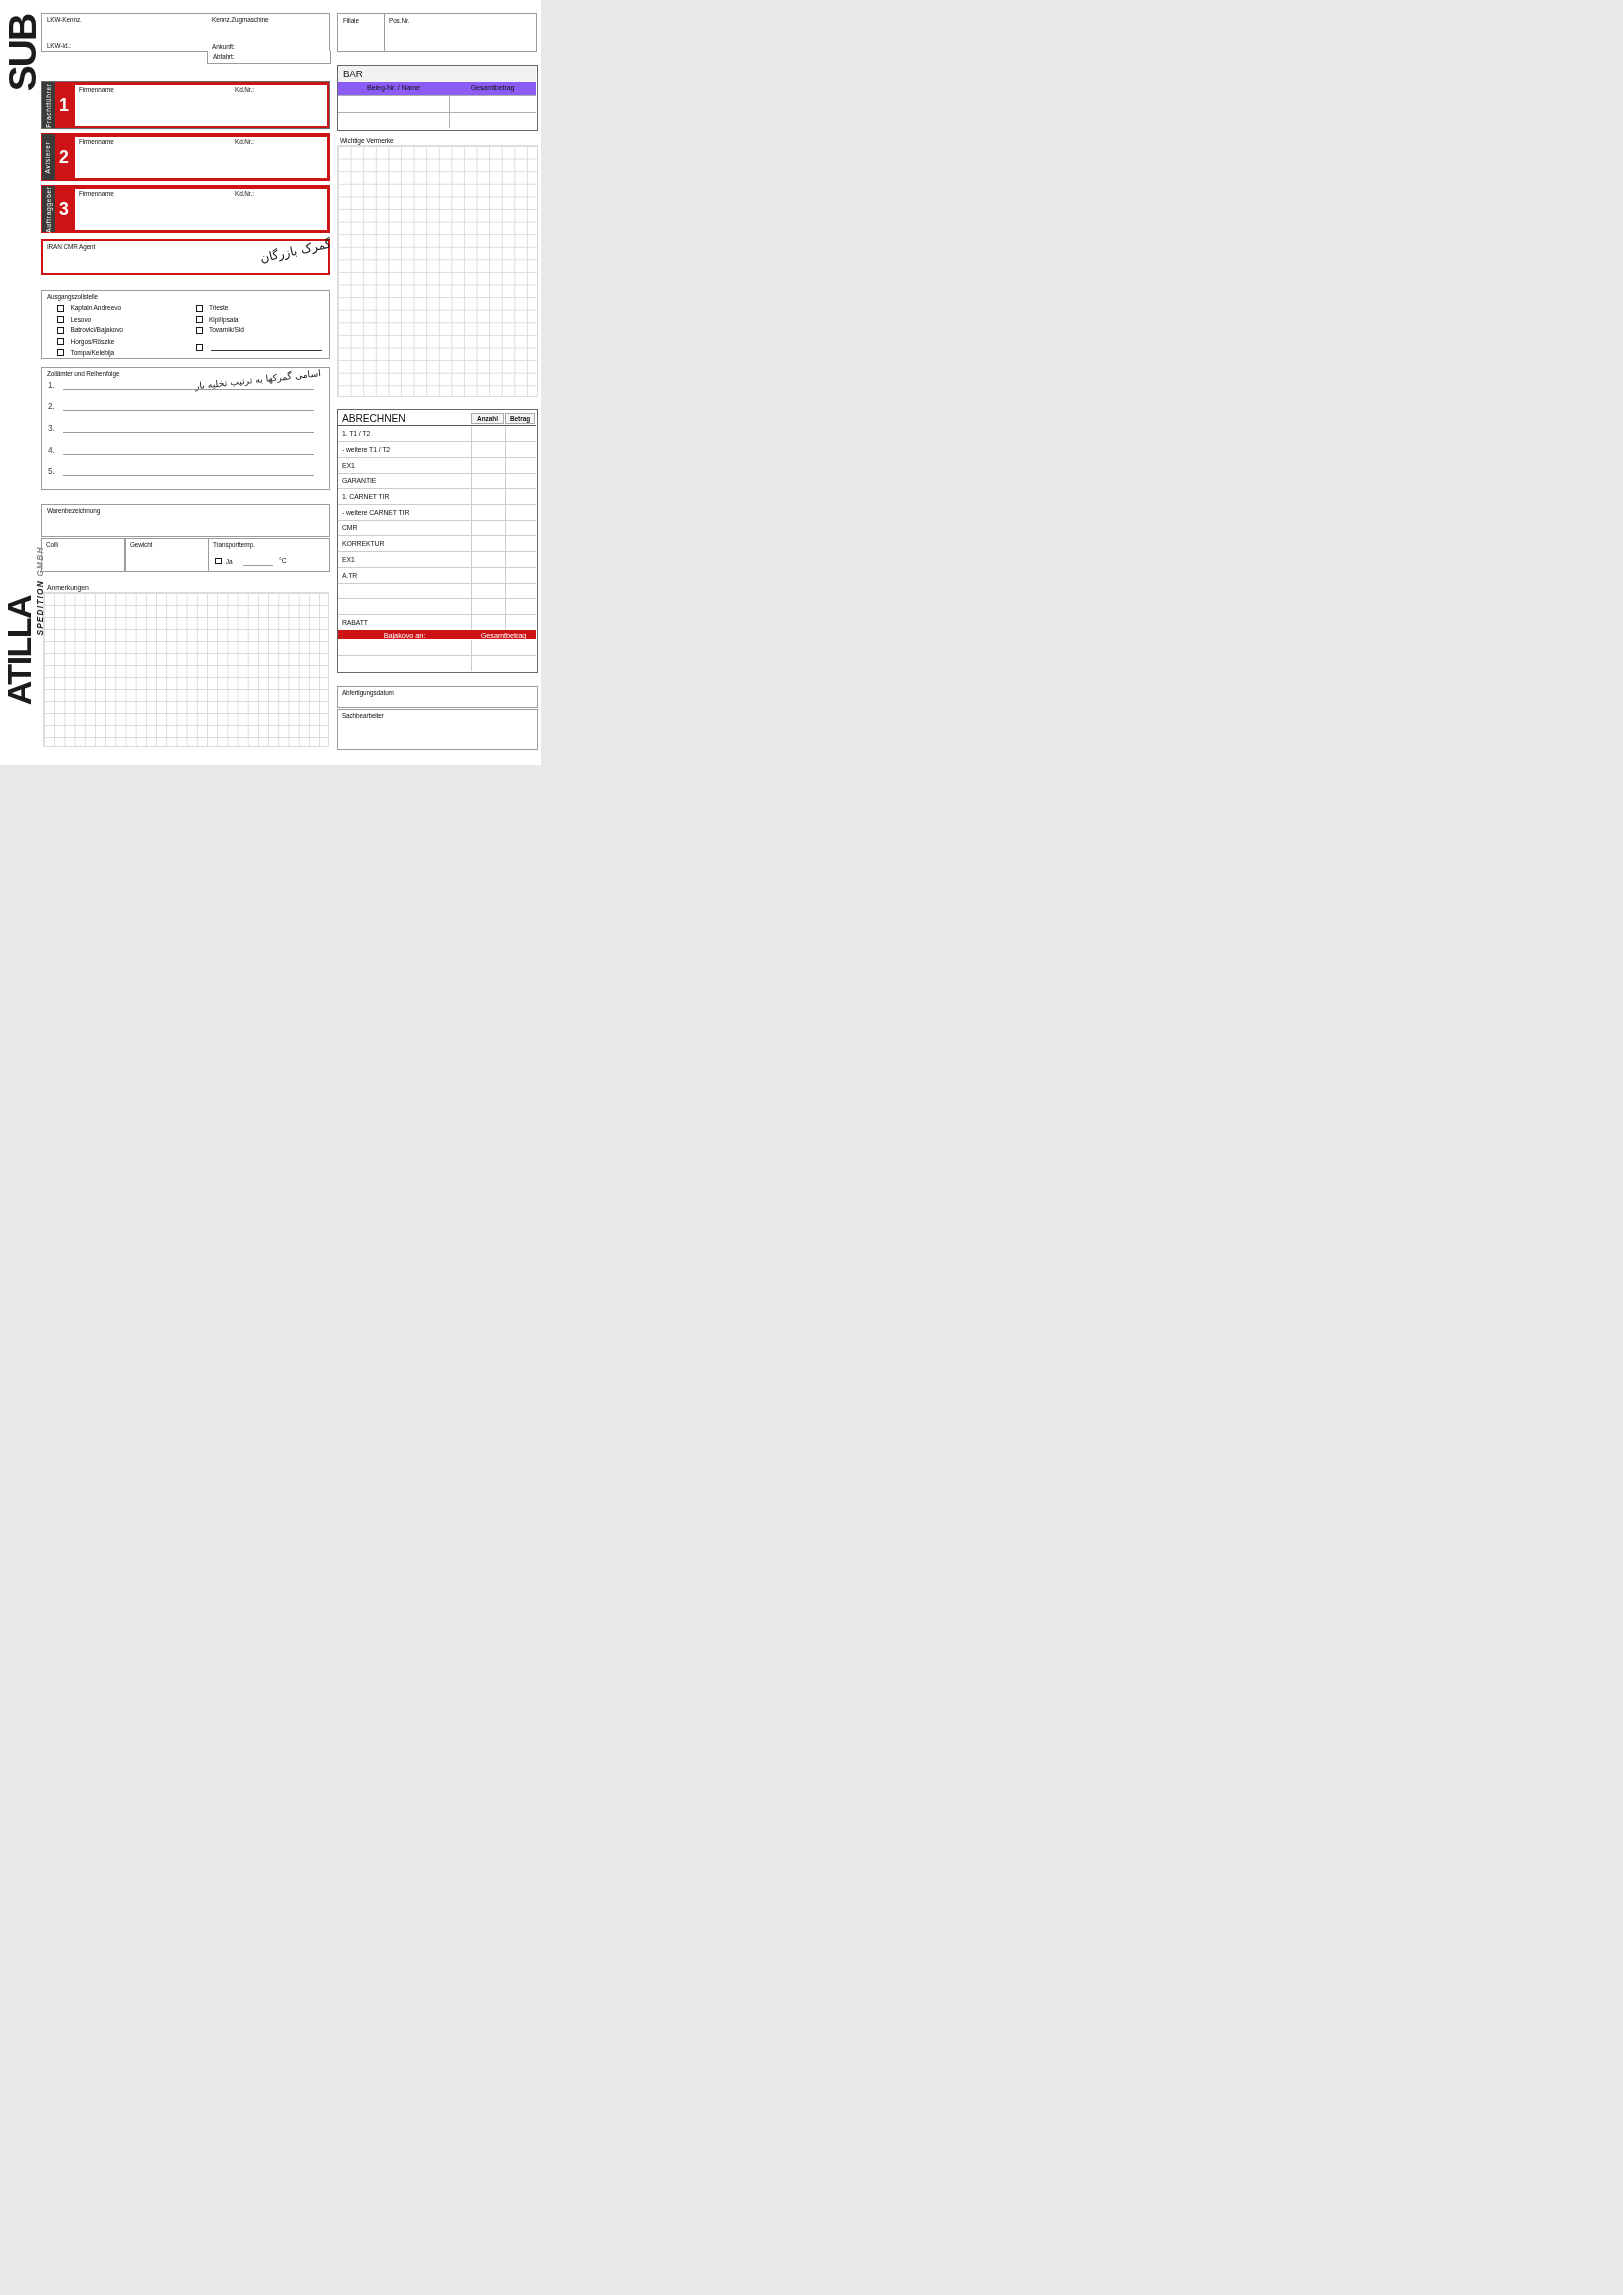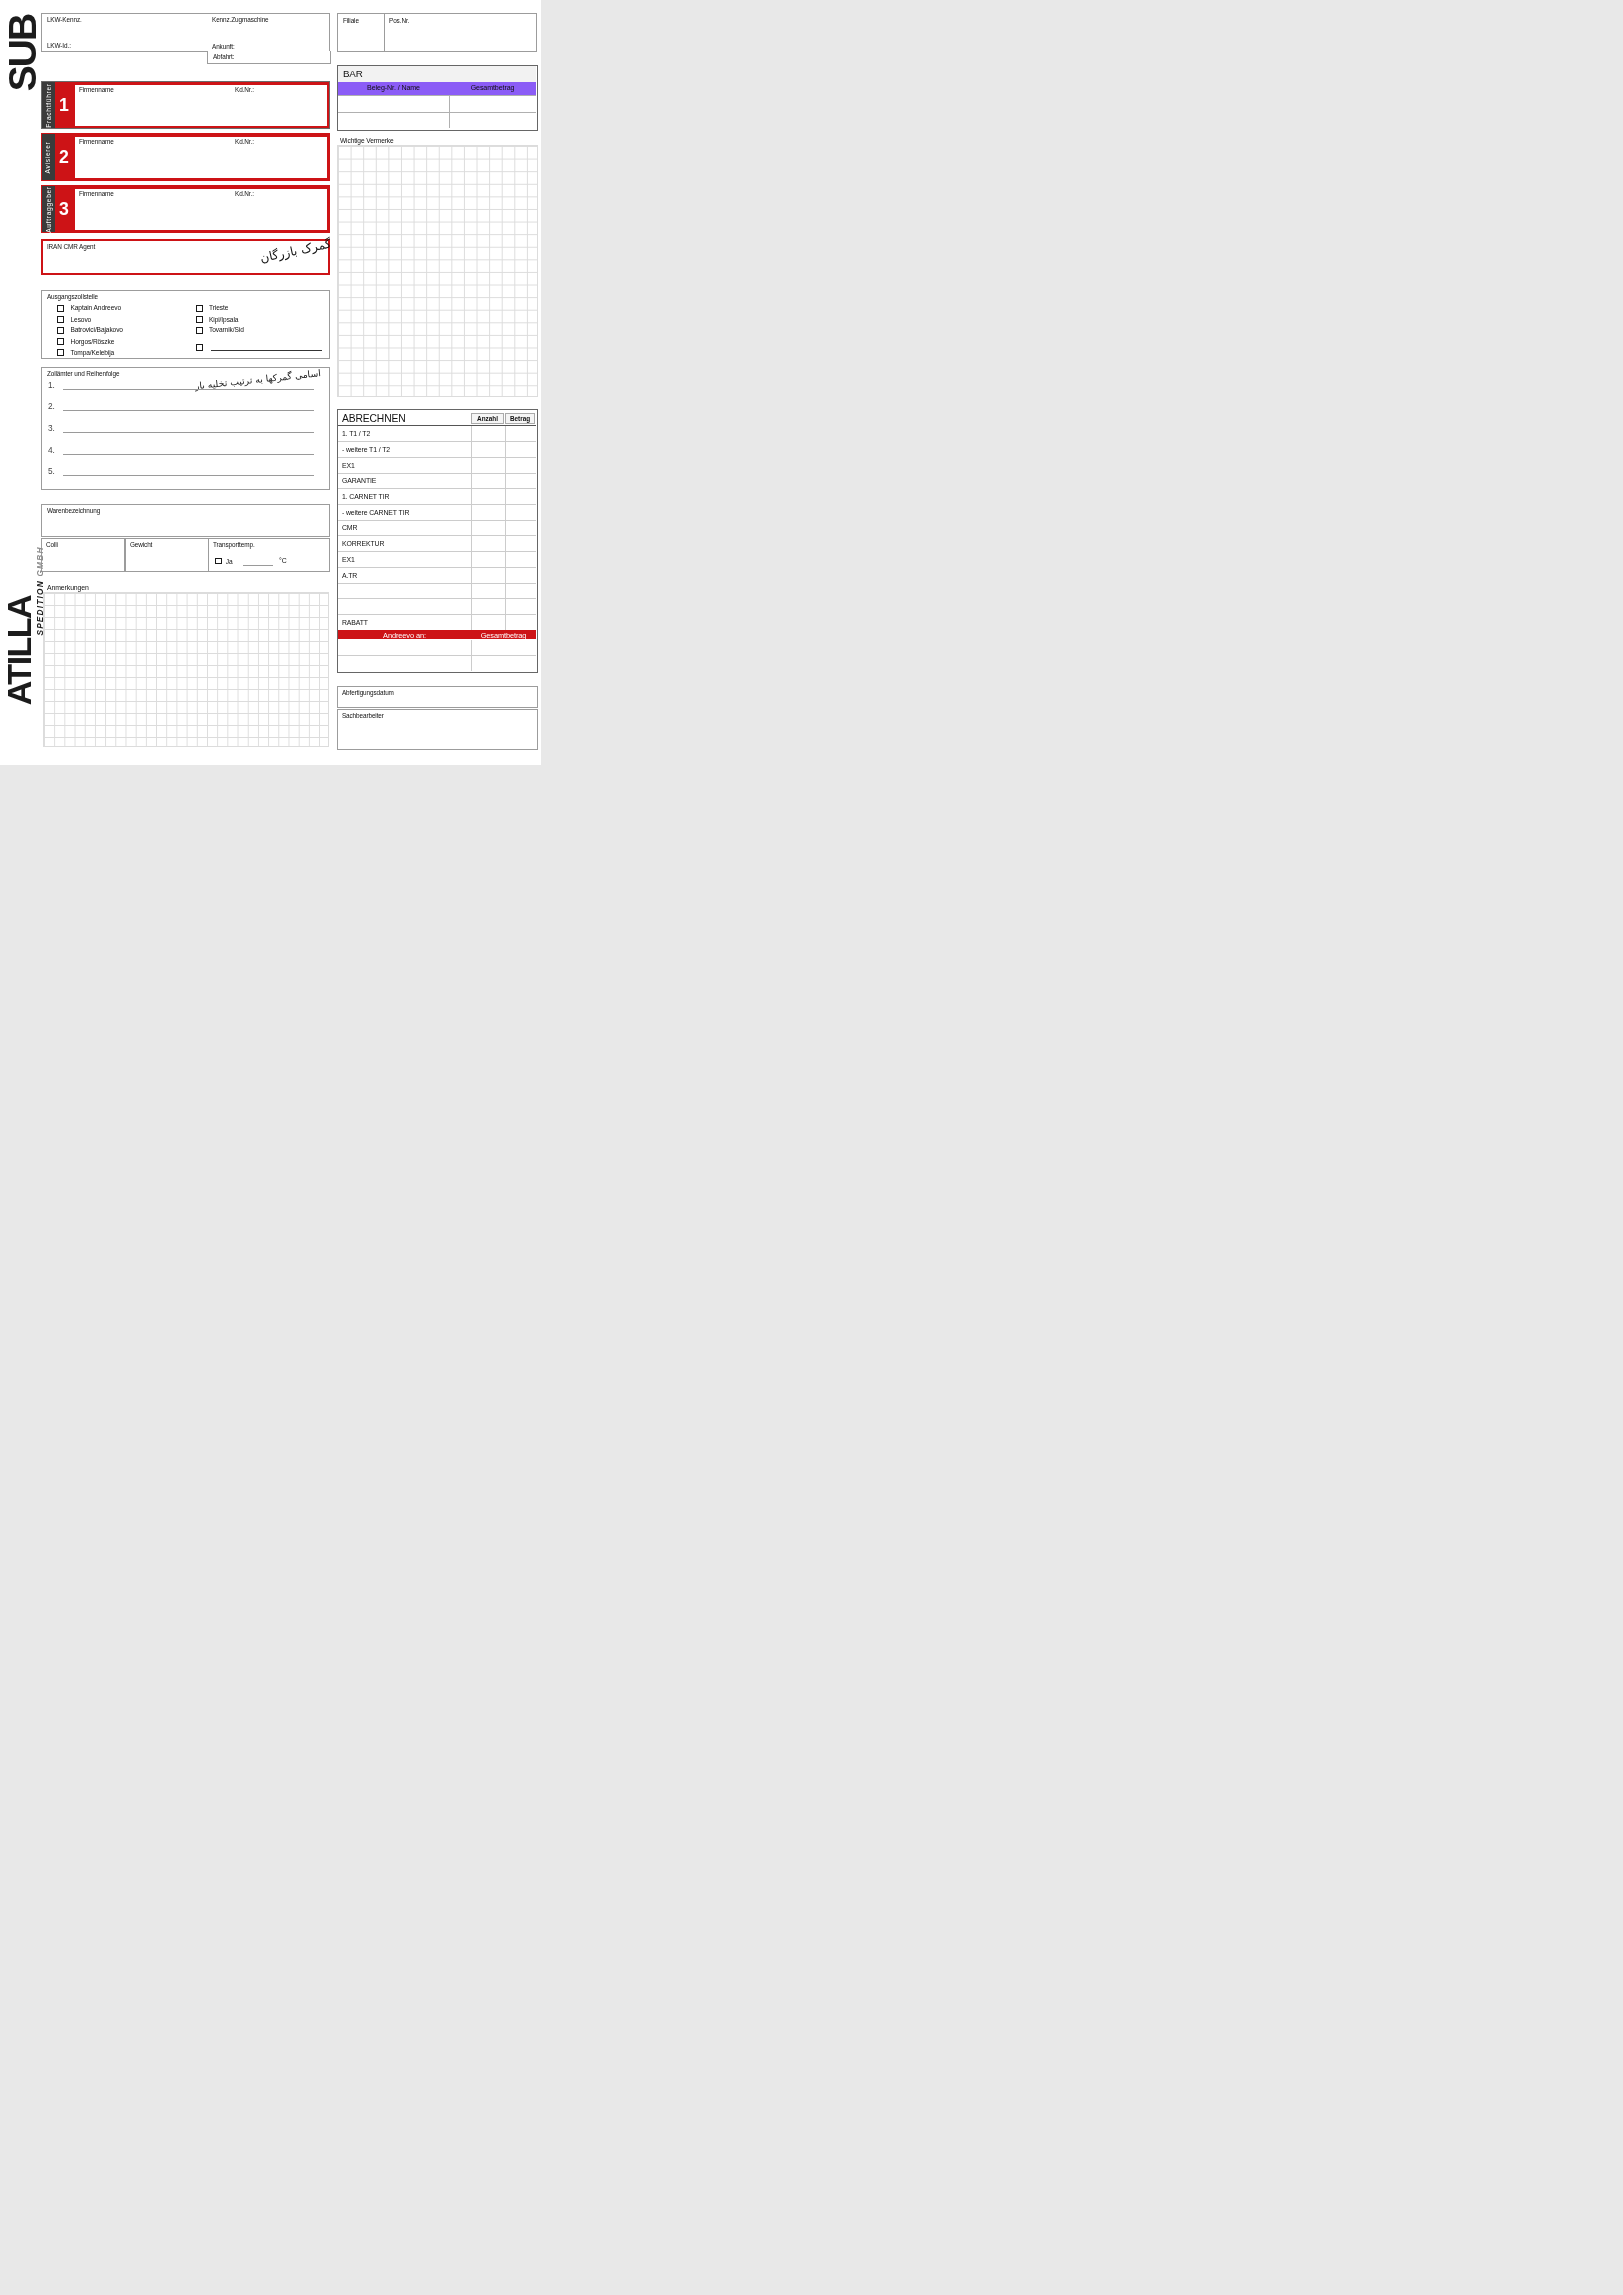--- a/index.html
+++ b/index.html
@@ -223,21 +223,21 @@
         <span class="abs rowlabel" style="left:3.9px;top:3.9px;"></span>
       </div>
     <div class="abs" style="left:0;top:205px;width:198px;height:15.7px;box-sizing:border-box;">
         <span class="abs rowlabel" style="left:3.9px;top:3.9px;">RABATT</span>
       </div>
 
     <div class="abs" style="left:133px;top:16px;width:0.5px;height:204px;background:#ccc;"></div>
     <div class="abs" style="left:167px;top:16px;width:0.5px;height:204px;background:#ccc;"></div>
 
     <div class="abs" style="left:0;top:220px;width:198px;height:9.3px;background:#cd1316;">
-      <span class="abs bold-cond" style="left:0;top:0.5px;width:133px;text-align:center;color:#fff;font-size:7.4px;">Andreevo an:</span>
+      <span class="abs bold-cond" style="left:0;top:0.5px;width:133px;text-align:center;color:#fff;font-size:7.4px;">Bajakovo an:</span>
       <span class="abs bold-cond" style="left:133px;top:0.5px;width:65px;text-align:center;color:#fff;font-size:7.4px;">Gesamtbetrag</span>
     </div>
 
     <div class="abs" style="left:0;top:230px;width:198px;height:15.7px;border-bottom:0.5px solid #ccc;box-sizing:border-box;"></div>
     <div class="abs" style="left:0;top:245px;width:198px;height:15.7px;box-sizing:border-box;"></div>
     <div class="abs" style="left:133px;top:230px;width:0.5px;height:31px;background:#ccc;"></div>
   </div>
 
   <div class="box" style="left:337px;top:686px;width:201px;height:21.6px;">
     <span class="abs lbl" style="left:3.9px;top:1.5px;">Abfertigungsdatum</span>

